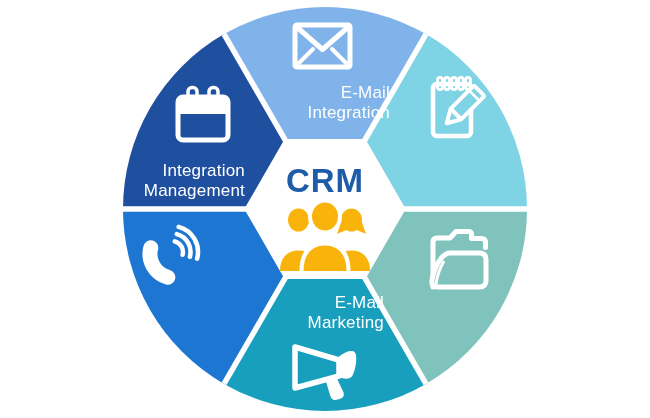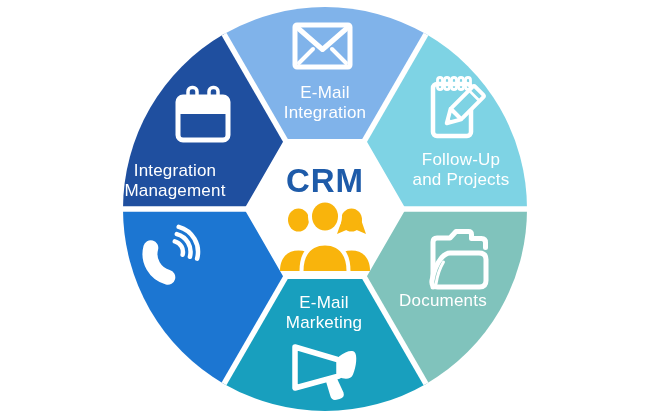--- a/index.html
+++ b/index.html
@@ -3,21 +3,21 @@
 <meta charset="utf-8">
 <style>
   html,body{margin:0;padding:0;background:#ffffff;}
   .stage{
     position:relative;width:650px;height:418px;overflow:hidden;background:#ffffff;
     font-family:"Liberation Sans","DejaVu Sans",sans-serif;
   }
   .stage svg{position:absolute;left:0;top:0;}
   .seg-label{
     position:absolute;transform:translate(-50%,-50%);
-    color:#ffffff;font-size:17px;line-height:1.18;text-align:center;
+    color:#ffffff;font-size:17px;line-height:1.18;text-align:right;
     white-space:pre-line;letter-spacing:.2px;
   }
   .crm-title{
     position:absolute;transform:translate(-50%,-50%);
     color:#1E5BA9;font-size:33px;font-weight:bold;letter-spacing:1px;
   }
 </style>
 </head>
 <body>
 
@@ -105,24 +105,21 @@
       <path d="M303.5,271 C303.5,253 313,245.5 325,245.5 C337,245.5 346.5,253 346.5,271 Z"></path>
       <ellipse cx="325" cy="216.5" rx="13" ry="14"></ellipse>
     </g>
   </svg>
 
   <div class="crm-title" style="left:325px;top:181px;">CRM</div>
 
   <div class="seg-label" style="left:325px;top:103px;width:130px;">E-Mail
 Integration</div>
 
-  <div class="seg-label" style="left:461px;top:170px;width:130px;">Follow-Up
-and Projects</div>
 
-  <div class="seg-label" style="left:443px;top:301px;width:150px;">Documents</div>
 
   <div class="seg-label" style="left:324px;top:313px;width:120px;">E-Mail
 Marketing</div>
 
 
   <div class="seg-label" style="left:175px;top:181px;width:140px;">Integration
 Management</div>
 </div>
 
 </body></html>

